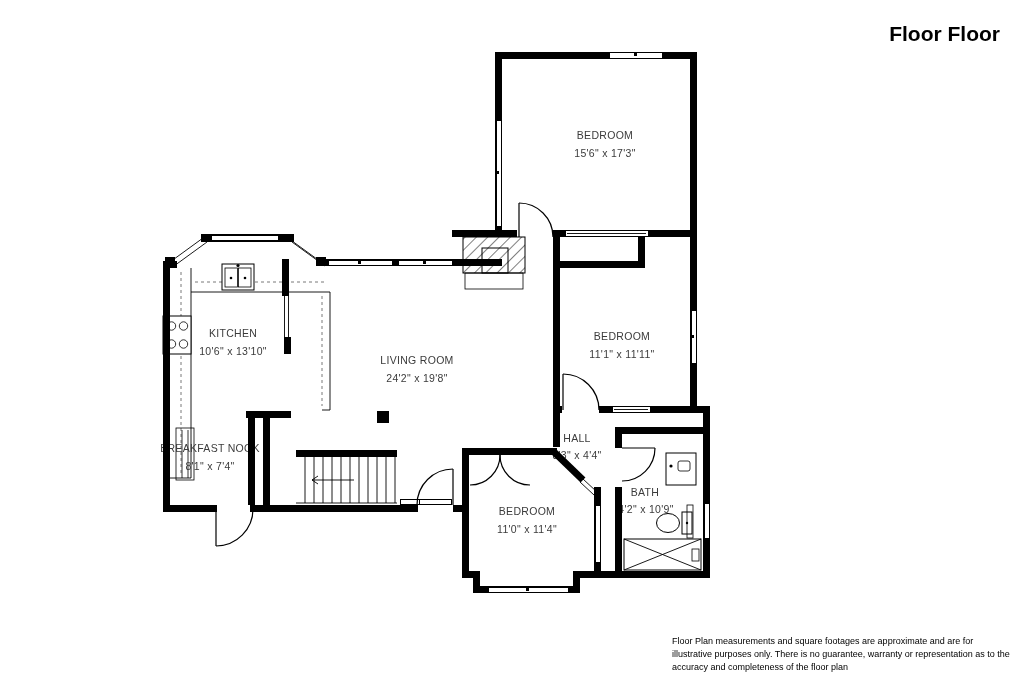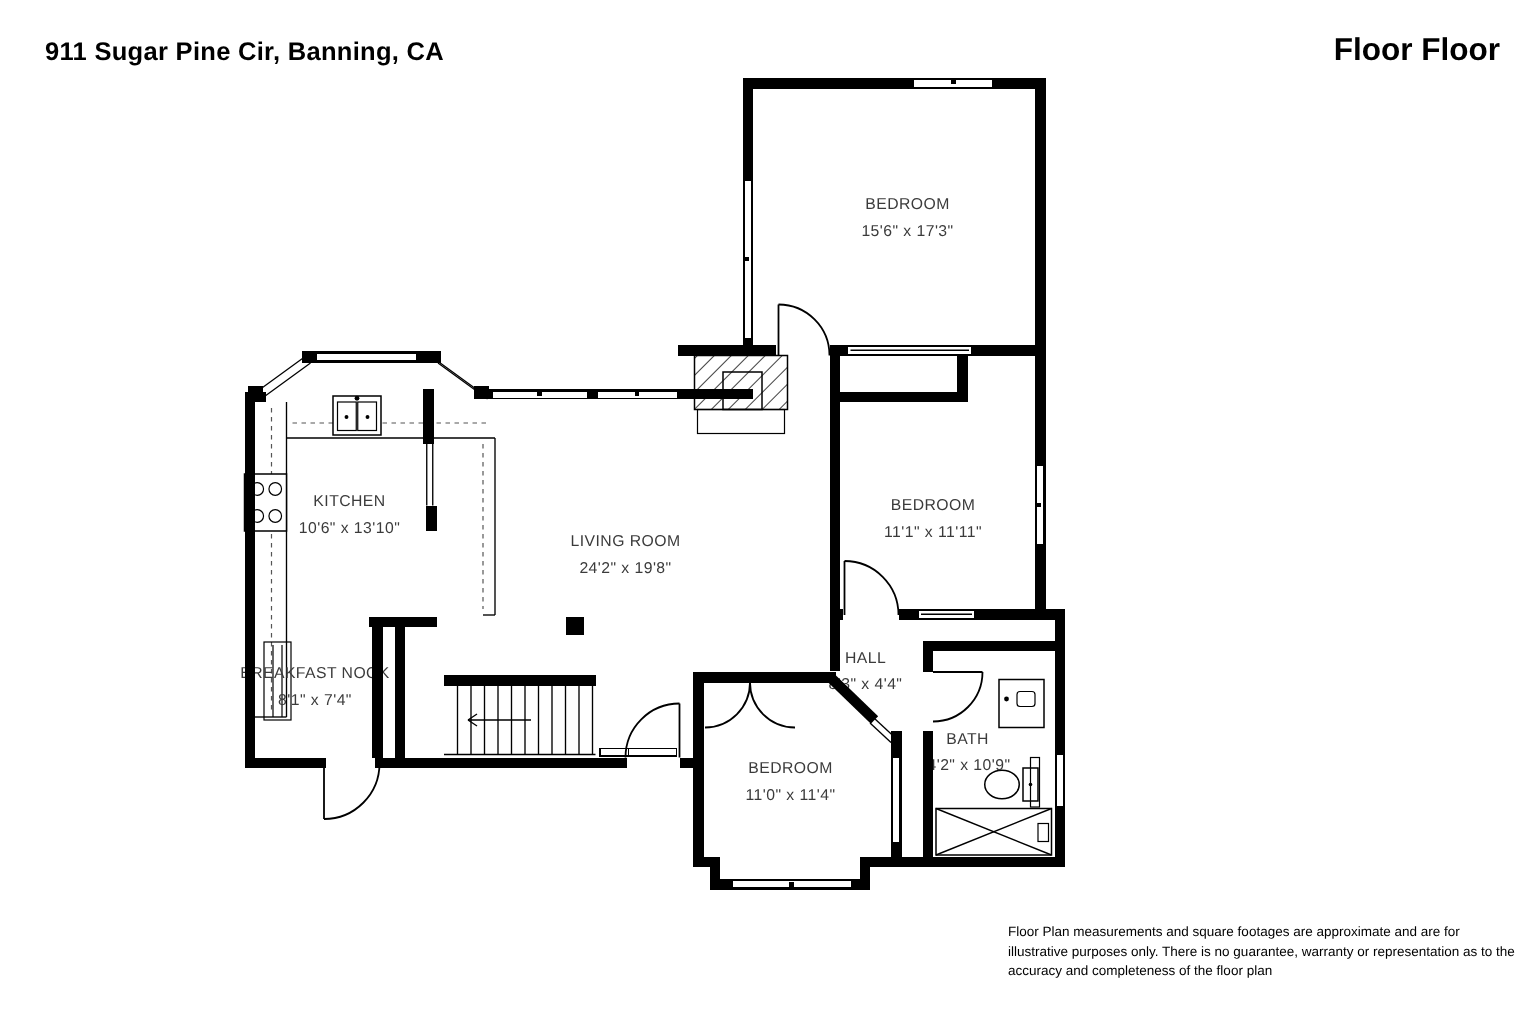--- a/index.html
+++ b/index.html
@@ -2,39 +2,38 @@
 <html><head>
 <meta charset="utf-8">
 <style>
   html,body{margin:0;padding:0;background:#fff;}
   #stage{position:relative;width:1024px;height:683px;background:#ffffff;overflow:hidden;
          font-family:"Liberation Sans",sans-serif;}
   .hdr-address{position:absolute;left:30px;top:25px;font-size:17px;font-weight:700;color:#000;
                letter-spacing:.2px;}
   .hdr-floor{position:absolute;right:24px;top:22px;font-size:21px;font-weight:700;color:#000;}
   .plan-svg{position:absolute;left:0;top:0;}
-  .disclaimer{position:absolute;left:672px;top:615px;width:338px;font-size:9px;line-height:13px;
+  .disclaimer{position:absolute;left:672px;top:635px;width:338px;font-size:9px;line-height:13px;
               color:#000;}
   
   .w{fill:#000;shape-rendering:crispEdges;}
   .win{fill:#fff;stroke:#000;stroke-width:1;shape-rendering:crispEdges;}
   .thin{stroke:#000;stroke-width:0.9;fill:none;}
   .thin2{stroke:#000;stroke-width:1.2;fill:none;}
   .dash{stroke:#555;stroke-width:0.8;fill:none;stroke-dasharray:3 3;}
   .fix{fill:#fff;stroke:#000;stroke-width:1;}
   .fix2{fill:none;stroke:#000;stroke-width:0.8;}
   .lbl{fill:#3b3b3b;font-family:"Liberation Sans",sans-serif;font-size:10.5px;letter-spacing:.3px;}
   .tick{fill:#000;shape-rendering:crispEdges;}
 </style>
 </head>
 <body>
 
 <div id="stage">
 
-  <div class="hdr-address">911 Sugar Pine Cir, Banning, CA</div>
   <div class="hdr-floor">Floor Floor</div>
 
   <svg class="plan-svg" width="1024" height="683" viewBox="0 0 1024 683">
     <defs>
       <pattern id="hatch" width="8" height="8" patternUnits="userSpaceOnUse" patternTransform="rotate(45)">
         <line x1="0" y1="0" x2="0" y2="8" stroke="#000" stroke-width="1"></line>
       </pattern>
     </defs>
 
     <g>

